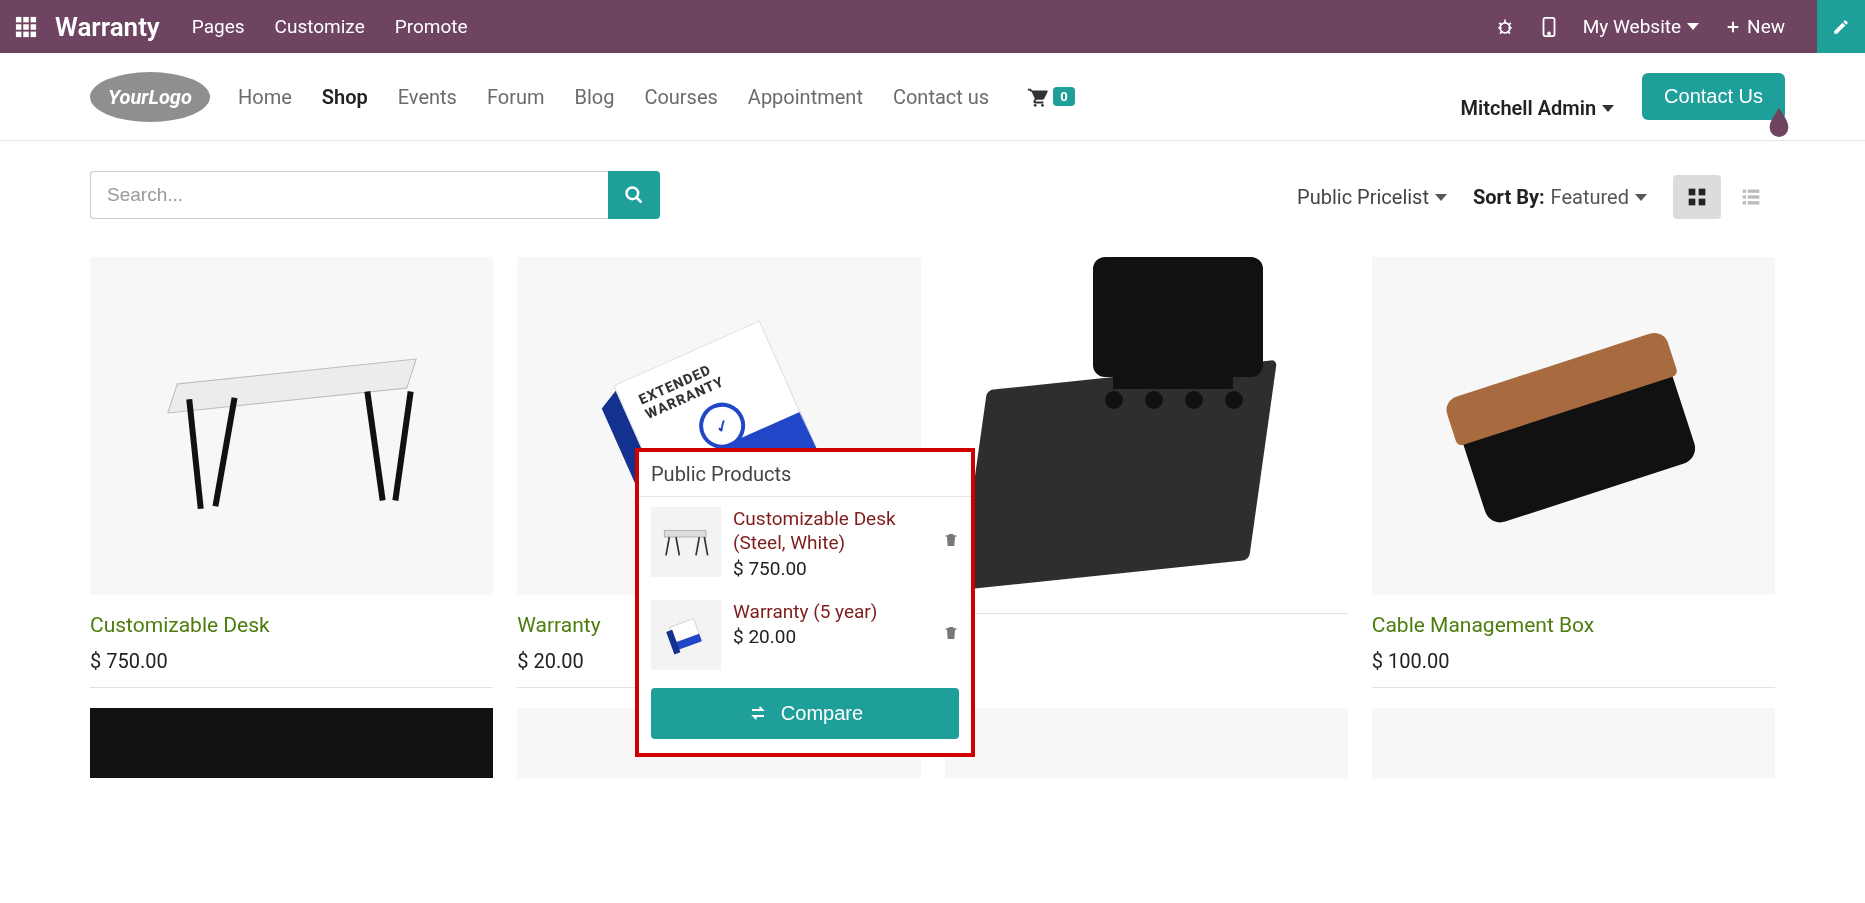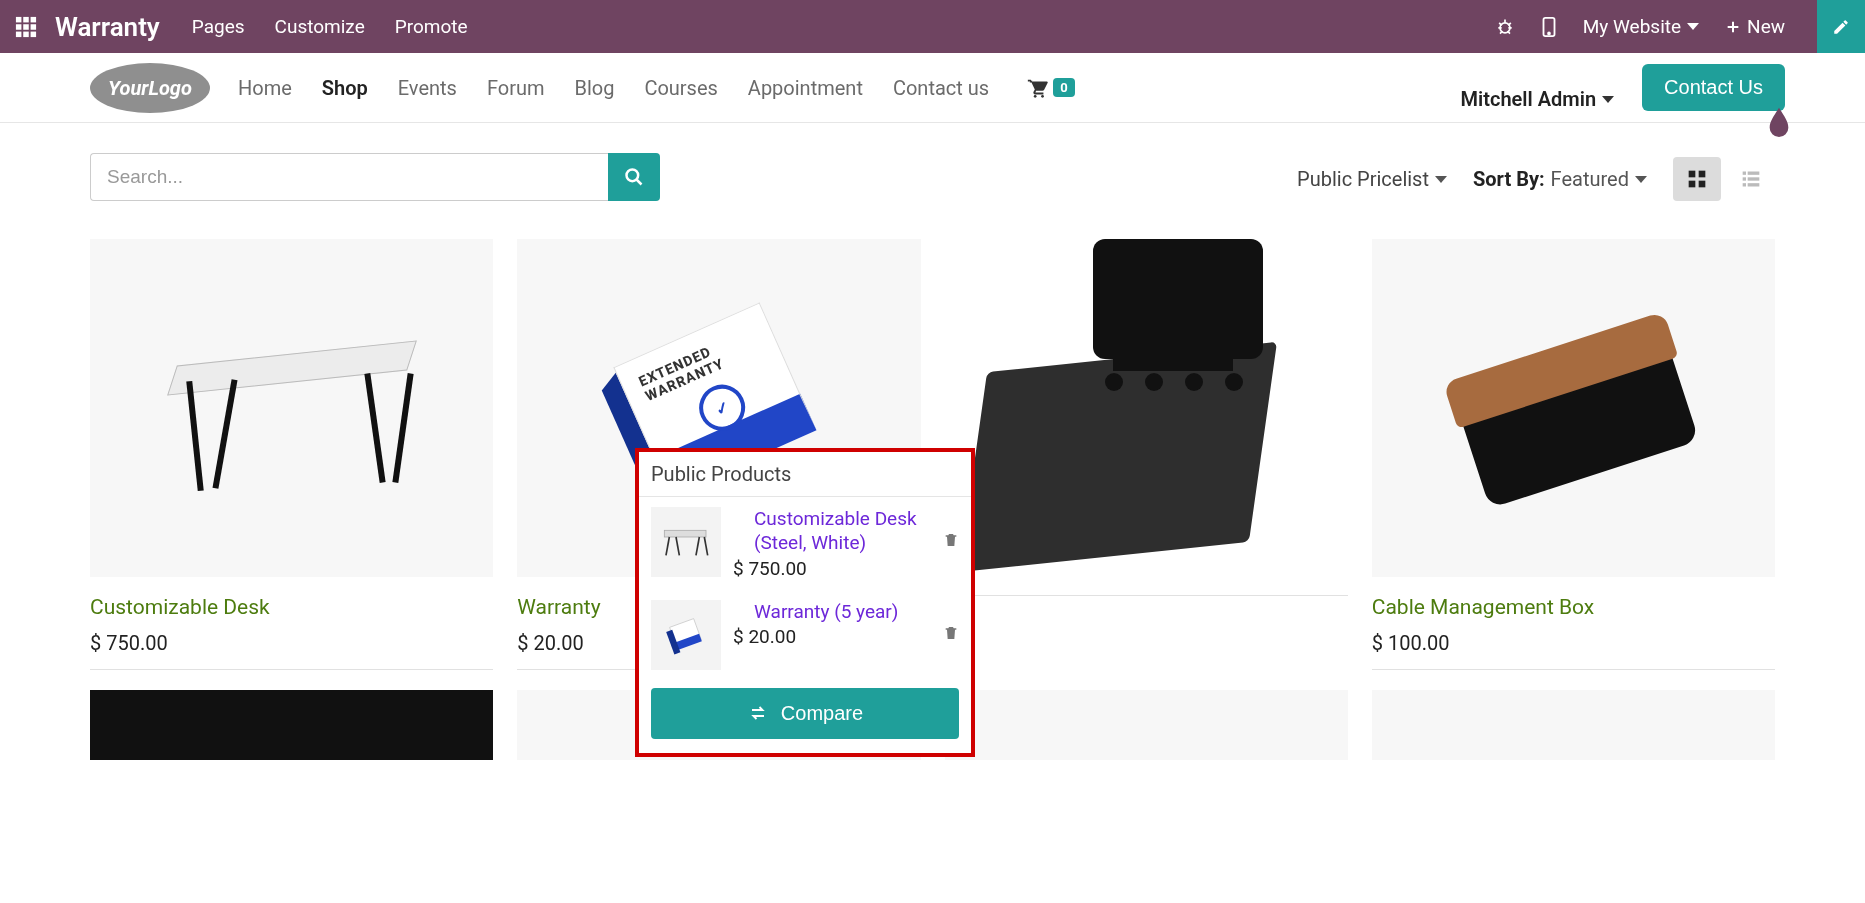--- a/index.html
+++ b/index.html
@@ -8,21 +8,21 @@
   
   .topbar { background: #6f4461; color: #fff; height: 53px; display: flex; align-items: center; padding: 0 15px; font-size: 20px; }
   .topbar .apps-icon { margin-right: 18px; }
   .topbar .brand { font-weight: 600; font-size: 26px; margin-right: 32px; }
   .topbar .tablink { margin-right: 30px; font-size: 19px; cursor: pointer; }
   .topbar .right { margin-left: auto; display: flex; align-items: center; gap: 26px; }
   .topbar .right .item { display: flex; align-items: center; gap: 6px; cursor: pointer; font-size: 19px; }
   .topbar .edit-cell { background: #1f9f9a; height: 53px; width: 48px; margin-right: -15px; margin-left: 6px; display: flex; align-items: center; justify-content: center; }
 
   
-  .siteheader { height: 70px; border-bottom: 1px solid #e6e6e6; display: flex; align-items: center; padding: 0 80px 0 90px; position: relative; }
+  .siteheader { height: 88px; border-bottom: 1px solid #e6e6e6; display: flex; align-items: center; padding: 0 80px 0 90px; position: relative; }
   .logo-pill { width: 120px; height: 50px; background: #8f8f8f; border-radius: 50% / 50%; display: flex; align-items: center; justify-content: center; color: #fff; font-weight: 700; font-style: italic; font-size: 20px; margin-right: 28px; }
   .logo-pill span.your { color: #fff; font-style: italic; }
   .logo-pill span.logo { color: #fff; }
   .nav a { text-decoration: none; color: #6b6b6b; font-size: 20px; margin-right: 26px; cursor: pointer; }
   .nav a.active { color: #222; font-weight: 600; }
   .cart-wrap { display: flex; align-items: center; margin-left: 10px; cursor: pointer; }
   .cart-wrap .badge { background: #1f9f9a; color: #fff; font-size: 13px; padding: 2px 7px; border-radius: 4px; margin-left: 4px; font-weight: 700; }
   .header-right { margin-left: auto; display: flex; align-items: flex-end; gap: 28px; }
   .user-drop { color: #222; font-size: 20px; font-weight: 600; display: flex; align-items: center; gap: 6px; cursor: pointer; }
   .contact-btn { background: #1f9f9a; color: #fff; padding: 12px 22px; border-radius: 6px; border: none; font-size: 20px; font-weight: 500; cursor: pointer; }
@@ -81,21 +81,21 @@
   .cable-box .lid { position: absolute; left: 14px; top: 36px; width: 232px; height: 48px; background: #a76b3f; border-radius: 14px 14px 6px 6px; }
 
   .row2 .imgbox { height: 70px; background: #111; border-radius: 0; }
 
   
   .compare-pop { position: absolute; left: 635px; top: 448px; width: 340px; background: #fff; border: 4px solid #cf0000; z-index: 50; }
   .compare-pop .hdr { padding: 10px 12px 10px 12px; font-size: 20px; color: #444; border-bottom: 1px solid #e5e5e5; }
   .compare-pop .row { display: flex; align-items: flex-start; padding: 10px 12px; gap: 12px; }
   .compare-pop .thumb { width: 70px; height: 70px; background: #f3f3f3; display:flex;align-items:center;justify-content:center; flex: 0 0 70px; }
   .compare-pop .info { flex: 1; }
-  .compare-pop .info .name { color: #6d28d9; font-size: 19px; line-height: 1.25; cursor: pointer; margin-left: 21px; }
+  .compare-pop .info .name { color: #7f1d1d; font-size: 19px; line-height: 1.25; cursor: pointer; }
   .compare-pop .info .price { color: #222; font-size: 19px; margin-top: 2px; }
   .compare-pop .trash { color: #888; cursor: pointer; margin-top: 24px; }
   .compare-pop .compare-btn { margin: 8px 12px 14px 12px; background: #1f9f9a; color: #fff; border: none; width: calc(100% - 24px); padding: 14px 0; font-size: 20px; border-radius: 4px; cursor: pointer; display:flex;align-items:center;justify-content:center;gap:12px; }
 
   .behind-compare { position: absolute; left: 716px; top: 730px; font-size: 20px; letter-spacing: 2px; color: #333; display:flex;align-items:center;gap:8px; }
   .behind-compare .badge { background:#1f9f9a; width:16px; height:16px; border-radius:50%; display:inline-block; }
 
   .caret { width: 0; height: 0; border-left: 6px solid transparent; border-right: 6px solid transparent; border-top: 7px solid currentColor; display:inline-block; }
 
   svg { display: block; }

